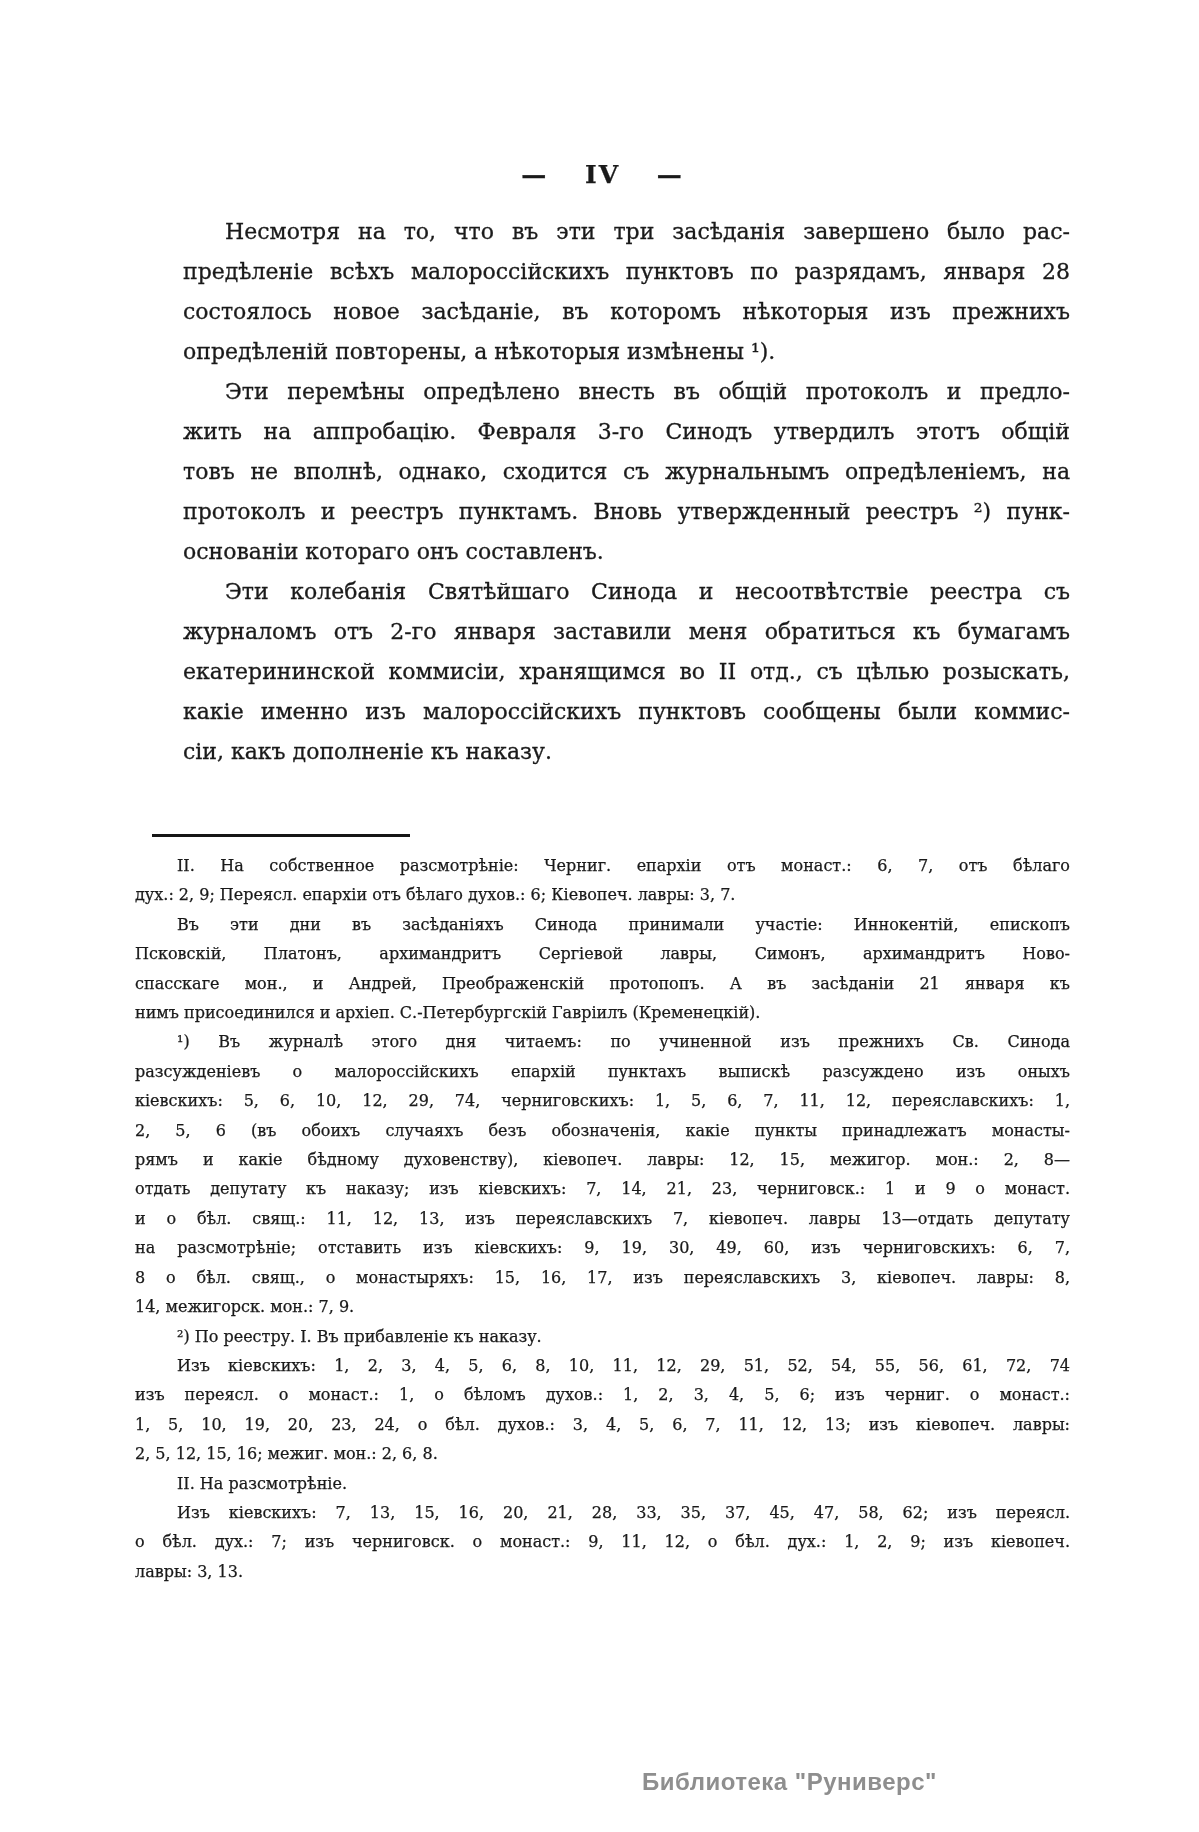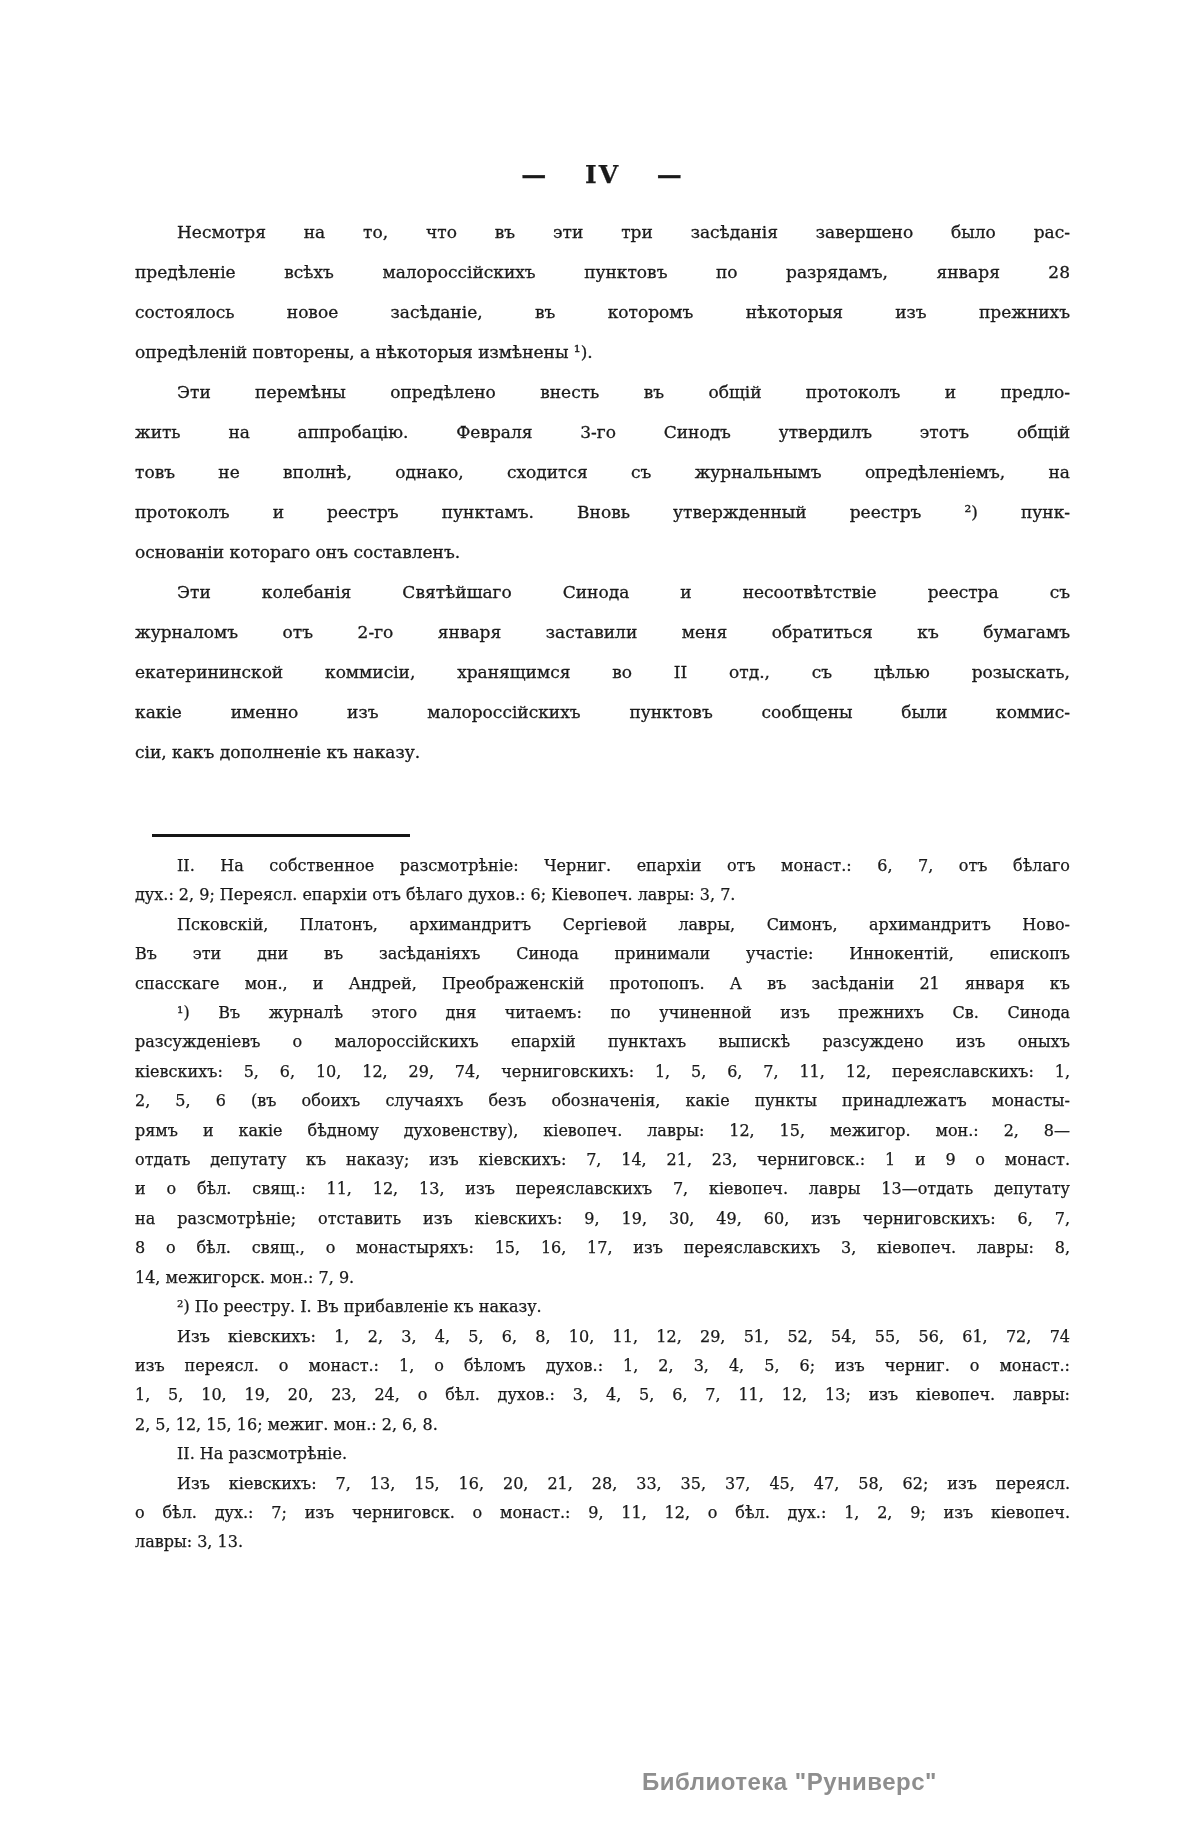--- a/index.html
+++ b/index.html
@@ -29,22 +29,23 @@
     -webkit-text-stroke: 0.25px #1a1a1a;
   }
   .main-text {
     position: absolute;
     top: 212px;
     left: 135px;
     width: 935px;
     -webkit-text-stroke: 0.3px #1a1a1a;
   }
   .main-text .line {
-    font-size: 17px;
+    font-size: 22px;
     line-height: 40px;
+    margin-left: 48px;
   }
   .footnote-separator {
     position: absolute;
     top: 834px;
     left: 152px;
     width: 258px;
     height: 3px;
     background: #161616;
   }
   .footnotes {
@@ -111,23 +112,24 @@
     </div>
 
   <div class="footnote-separator"></div>
 
   <div class="footnotes">
       <div class="para">
         <div class="line">II. На собственное разсмотрѣніе: Черниг. епархіи отъ монаст.: 6, 7, отъ бѣлаго</div>
         <div class="line last">дух.: 2, 9; Переясл. епархіи отъ бѣлаго духов.: 6; Кіевопеч. лавры: 3, 7.</div>
       </div>
       <div class="para">
+        <div class="line">Въ эти дни въ засѣданіяхъ Синода принимали участіе: Иннокентій, епископъ</div>
         <div class="line">Псковскій, Платонъ, архимандритъ Сергіевой лавры, Симонъ, архимандритъ Ново-</div>
-        <div class="line">Въ эти дни въ засѣданіяхъ Синода принимали участіе: Иннокентій, епископъ</div>
         <div class="line">спасскаге мон., и Андрей, Преображенскій протопопъ. А въ засѣданіи 21 января къ</div>
+        <div class="line last">нимъ присоединился и архіеп. С.-Петербургскій Гавріилъ (Кременецкій).</div>
       </div>
       <div class="para">
         <div class="line">¹) Въ журналѣ этого дня читаемъ: по учиненной изъ прежнихъ Св. Синода</div>
         <div class="line">разсужденіевъ о малороссійскихъ епархій пунктахъ выпискѣ разсуждено изъ оныхъ</div>
         <div class="line">кіевскихъ: 5, 6, 10, 12, 29, 74, черниговскихъ: 1, 5, 6, 7, 11, 12, переяславскихъ: 1,</div>
         <div class="line">2, 5, 6 (въ обоихъ случаяхъ безъ обозначенія, какіе пункты принадлежатъ монасты-</div>
         <div class="line">рямъ и какіе бѣдному духовенству), кіевопеч. лавры: 12, 15, межигор. мон.: 2, 8—</div>
         <div class="line">отдать депутату къ наказу; изъ кіевскихъ: 7, 14, 21, 23, черниговск.: 1 и 9 о монаст.</div>
         <div class="line">и о бѣл. свящ.: 11, 12, 13, изъ переяславскихъ 7, кіевопеч. лавры 13—отдать депутату</div>
         <div class="line">на разсмотрѣніе; отставить изъ кіевскихъ: 9, 19, 30, 49, 60, изъ черниговскихъ: 6, 7,</div>

